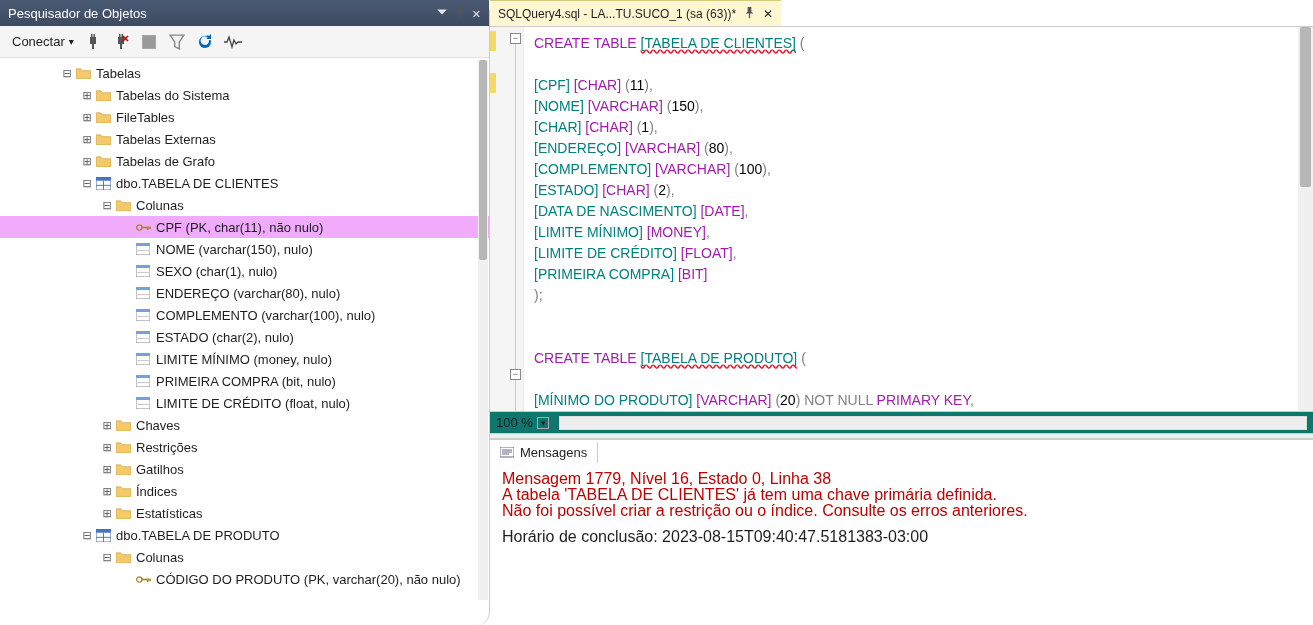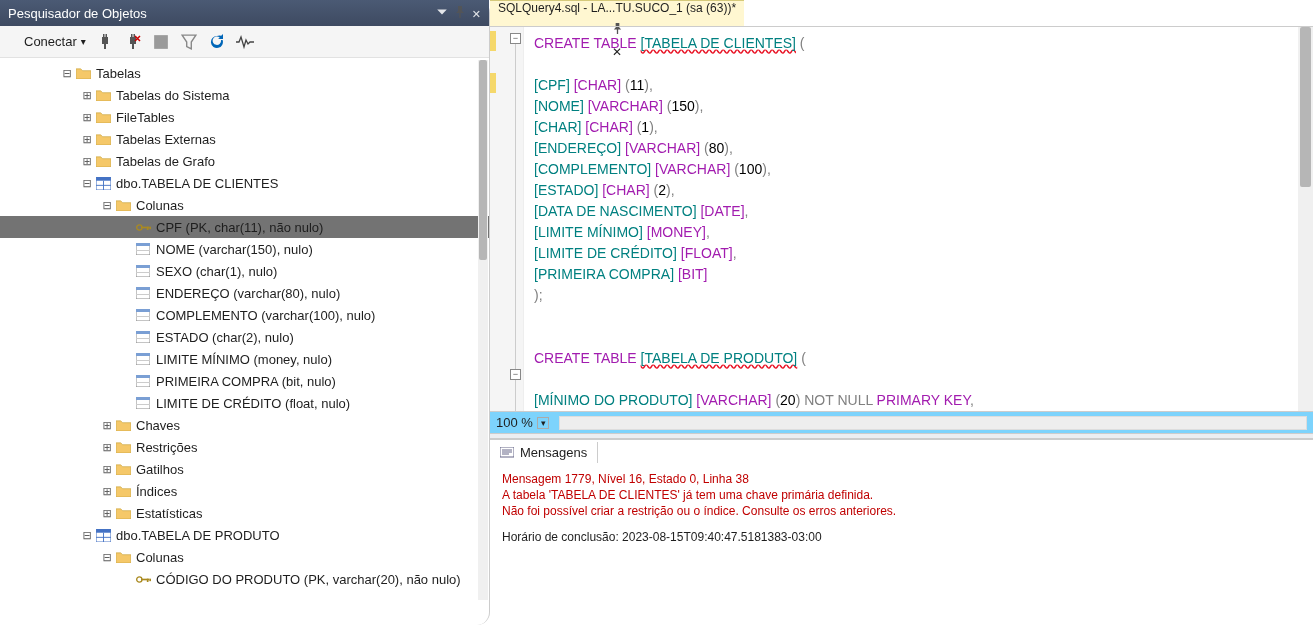--- a/index.html
+++ b/index.html
@@ -7,66 +7,66 @@
 
   
   .left-panel { width: 490px; height: 100%; display: flex; flex-direction: column; border-right: 1px solid #ccc; position: relative; border-radius: 13px; }
   .panel-title { background: linear-gradient(#4b5a74,#3e4a61); color: #fff; height: 26px; display: flex; align-items: center; padding: 0 8px; font-size: 13px; }
   .panel-title-text { flex: 1; }
   .panel-title-icons { display: flex; gap: 6px; }
   .panel-title-icons span { cursor: pointer; opacity: .85; }
   .title-icon svg { width: 12px; height: 12px; fill: #fff; display:block; }
   .icon-x::before { content:"✕"; font-size:11px; }
 
-  .toolbar { height: 32px; display: flex; align-items: center; gap: 10px; padding: 0 24px; background:#f5f5f5; border-bottom:1px solid #e2e2e2; }
+  .toolbar { height: 32px; display: flex; align-items: center; gap: 10px; padding: 0 12px; background:#f5f5f5; border-bottom:1px solid #e2e2e2; }
   .toolbar .connect { color:#1e1e1e; font-size:13px; cursor:pointer; display:flex; align-items:center; gap:2px; }
   .toolbar .connect::after { content:"▾"; font-size:10px; margin-left:2px; }
   .tb-icon { width:18px; height:18px; display:flex; align-items:center; justify-content:center; cursor:pointer; }
   .tb-icon svg{ width:16px;height:16px; }
 
   .tree { flex:1; overflow:auto; padding:4px 0; }
   .tree-node { display:flex; align-items:center; height:22px; white-space:nowrap; cursor:default; padding-right:8px;}
-  .tree-node.selected { background:#737373; }
+  .tree-node.selected { background:#f0abfc; }
   .toggle { width:14px; text-align:center; color:#606060; font-size:11px; cursor:pointer;}
   .node-icon { width:18px; display:flex; align-items:center; justify-content:center; margin-right:4px;}
   .folder-icon svg{ width:15px;height:12px; }
   .table-icon svg{width:15px;height:13px;}
   .col-icon svg{width:14px;height:12px;}
   .pk-icon svg{width:15px;height:11px;}
   .ind { flex-shrink:0; }
   .node-text { font-size:13px; }
   .left-scroll { position:absolute; top:60px; right:1px; width:10px; height:540px; background:#f0f0f0; }
   .left-thumb { position:absolute; top:0; left:1px; width:8px; height:200px; background:#b6b6b6; border-radius:2px;}
 
   
   .right-panel { flex:1; display:flex; flex-direction:column; height:100%; }
   .tabbar { height:26px; display:flex; align-items:flex-end; }
-  .tab { background:#fff7d1; border-top:1px solid #d5c97a; height:26px; display:flex; align-items:center; padding:0 8px; gap:8px; font-size:12px;flex-direction:column; }
+  .tab { background:#fff7d1; border-top:1px solid #d5c97a; height:26px; display:flex; align-items:center; padding:0 8px; gap:8px; font-size:12px; }
   .tab .pin svg, .tab .close svg { width:11px; height:11px; }
   .tab .close{ cursor:pointer; font-size:12px; }
 
   .editor-wrap { flex:1; display:flex; position:relative; border-top:1px solid #ccc; overflow:hidden;}
   .gutter { width:34px; background:#f5f5f5; position:relative; border-right:1px solid #eee;}
   .collapse-line{position:absolute; left:25px; top:8px; bottom:0; width:1px; background:#ccc;}
   .collapse-box{position:absolute; left:20px; width:11px;height:11px;border:1px solid #888;background:#fff;font-size:9px;line-height:9px;text-align:center;color:#555;cursor:pointer;}
   .edit-marker{position:absolute; left:0; width:6px; background:#f5d86b;}
   .code { flex:1; padding:6px 0 6px 10px; font-family:Consolas,monospace; font-size:14px; line-height:21px; white-space:pre; overflow:hidden;}
   .kw-blue{color:#a21caf;}
   .kw-teal{color:#008080;}
   .kw-gray{color:#808080;}
   .sq-red{ text-decoration: underline wavy #e81123; text-decoration-skip-ink:none;}
   .num{ color:#000; }
   
-  .zoom-row{height:22px;border-top:1px solid #ccc;display:flex;align-items:center;padding:0 6px;gap:4px;background:#7dd3fc;}
+  .zoom-row{height:22px;border-top:1px solid #ccc;display:flex;align-items:center;padding:0 6px;gap:4px;background:#0f766e;}
   
   .messages-tab{height:26px;display:flex;align-items:center;border-top:1px solid #ccc;background:#fff;}
   .messages-tab .mtab{padding:3px 10px;display:flex;align-items:center;gap:6px;font-size:13px;border-right:1px solid #ccc;}
   .mtab svg{width:14px;height:12px;}
   
-  .messages-body{flex:0 0 auto; padding:6px 12px 20px 12px; font-family:Consolas,monospace;font-size:12px;line-height:16px;height:160px;overflow:auto;background:#fff;}
+  .messages-body{flex:0 0 auto; padding:6px 12px 20px 12px; font-family:Consolas,monospace;font-size:16px;line-height:16px;height:160px;overflow:auto;background:#fff;}
   .err{color:#c00000;}
   
   .splitter{height:6px;background:#eceef1;border-top:1px solid #ccc;border-bottom:1px solid #ccc;cursor:row-resize;}
   .vscroll-r{position:absolute;top:0;right:0;width:15px;bottom:0;background:#f0f0f0;}
   .vthumb-r{position:absolute;top:0;left:2px;width:11px;height:160px;background:#b6b6b6;border-radius:2px;}
 </style>
 </head>
 <body>
 
 <svg width="0" height="0" style="position:absolute">

